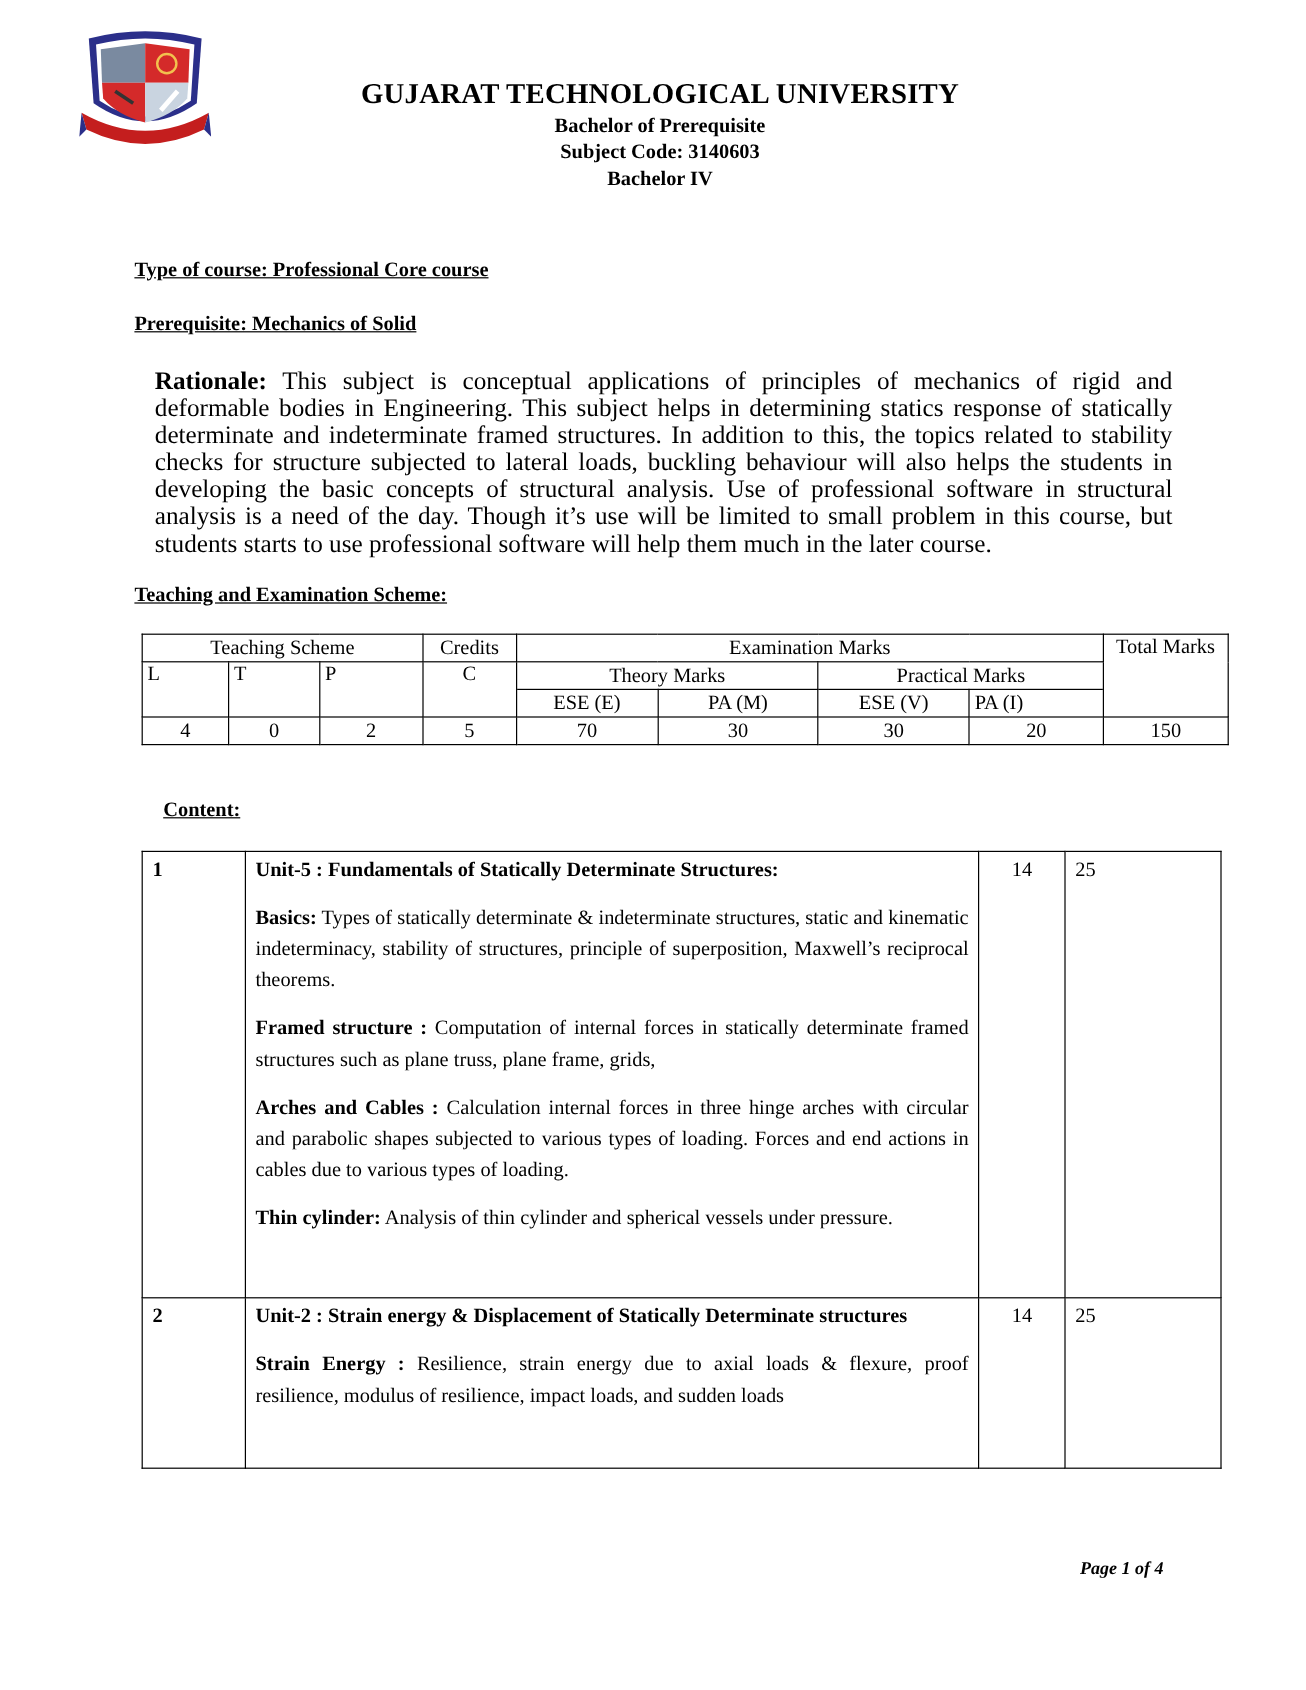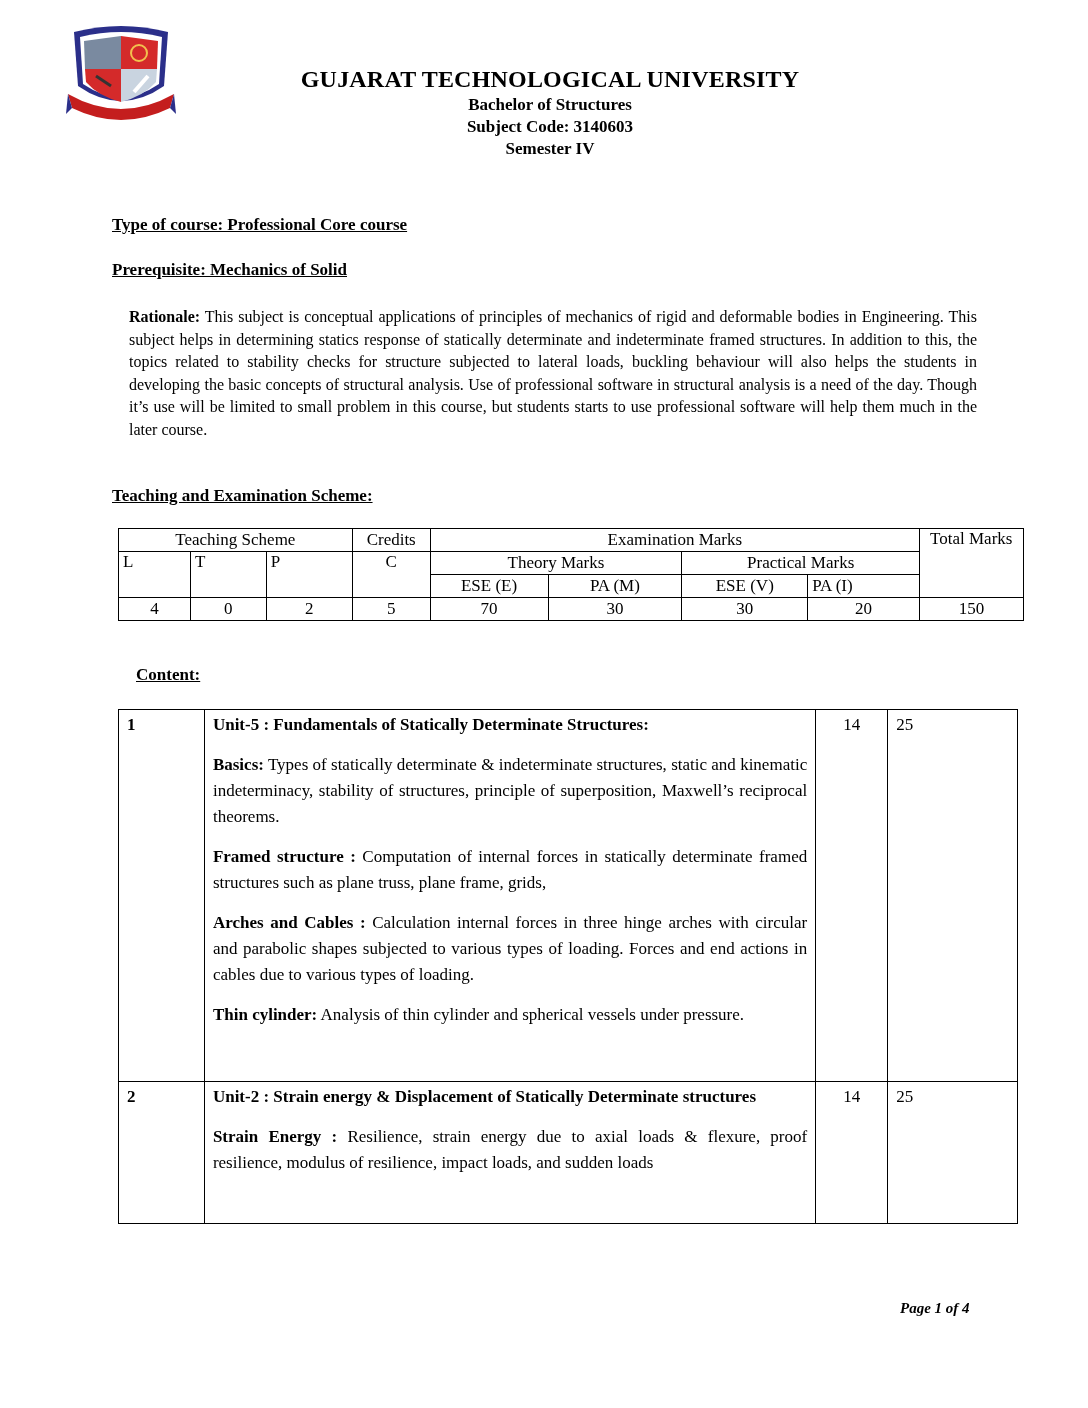--- a/index.html
+++ b/index.html
@@ -3,21 +3,21 @@
 <meta charset="utf-8">
 <style>
   html, body { margin: 0; padding: 0; background: #ffffff; }
   body { width: 1088px; height: 1408px; position: relative; overflow: hidden; color: #000; font-family: "Liberation Serif", "DejaVu Serif", serif; }
   .logo { position: absolute; left: 66px; top: 24px; width: 110px; height: 100px; }
   .header { position: absolute; left: 240px; top: 64px; width: 620px; text-align: center; font-weight: bold; }
   .header .uni { font-size: 24px; letter-spacing: 0.2px; line-height: 30px; }
   .header .line { font-size: 17px; line-height: 22px; }
   .header .subname { font-size: 17px; line-height: 22px; margin-top: 5px; }
   .meta { position: absolute; left: 112px; font-size: 17px; font-weight: bold; text-decoration: underline; }
-  .rationale { position: absolute; left: 129px; top: 306px; width: 848px; font-size: 16px; line-height: 22.6px; text-align: justify; }
+  .rationale { position: absolute; left: 129px; top: 306px; width: 848px; font-size: 21px; line-height: 22.6px; text-align: justify; }
   .rationale b { font-weight: bold; }
   table { border-collapse: collapse; padding-left: 10px; }
   .scheme { position: absolute; left: 118px; top: 528px; width: 906px; font-size: 17px; }
   .scheme td { border: 1.5px solid #000; padding: 0 4px; height: 22px; line-height: 20px; }
   .c { text-align: center; }
   .content-tbl { position: absolute; left: 118px; top: 709px; width: 900px; font-size: 17px; }
   .content-tbl td { border: 1.5px solid #000; vertical-align: top; padding: 0 8px; }
   .content-tbl .hdr td { font-weight: bold; height: 68px; padding-top: 2px; line-height: 26px; }
   .unit-title { font-weight: bold; margin: 0; line-height: 26px; }
   .para { margin: 14px 0 0 0; line-height: 26px; text-align: justify; }
@@ -39,23 +39,23 @@
     <path d="M30 52 L45 62" stroke="#333" stroke-width="3"></path>
     <path d="M68 68 L82 52" stroke="#fff" stroke-width="4"></path>
     <path d="M2 70 Q55 100 108 70 L104 84 Q55 108 6 84 Z" fill="#c41e1e"></path>
     <path d="M2 70 L6 84 L0 90 Z" fill="#2b2f8a"></path>
     <path d="M108 70 L104 84 L110 90 Z" fill="#2b2f8a"></path>
   </svg>
 </div>
 
 <div class="header">
   <div class="uni">GUJARAT TECHNOLOGICAL UNIVERSITY</div>
-  <div class="line">Bachelor of Structures</div>
+  <div class="line">Bachelor of Prerequisite</div>
   <div class="line">Subject Code: 3140603</div>
-  <div class="line">Semester IV</div>
+  <div class="line">Bachelor IV</div>
 </div>
 
 <div class="meta" style="top:215px;">Type of course: Professional Core course</div>
 <div class="meta" style="top:260px;">Prerequisite: Mechanics of Solid</div>
 
 <div class="rationale"><b>Rationale:</b><span> This subject is conceptual applications of principles of mechanics of rigid and deformable bodies in Engineering. This subject helps in determining statics response of statically determinate and indeterminate framed structures. In addition to this, the topics related to stability checks for structure subjected to lateral loads, buckling behaviour will also helps the students in developing the basic concepts of structural analysis. Use of professional software in structural analysis is a need of the day. Though it’s use will be limited to small problem in this course, but students starts to use professional software will help them much in the later course.</span></div>
 
 <div class="meta" style="top:486px;">Teaching and Examination Scheme:</div>
 
 <table class="scheme">

